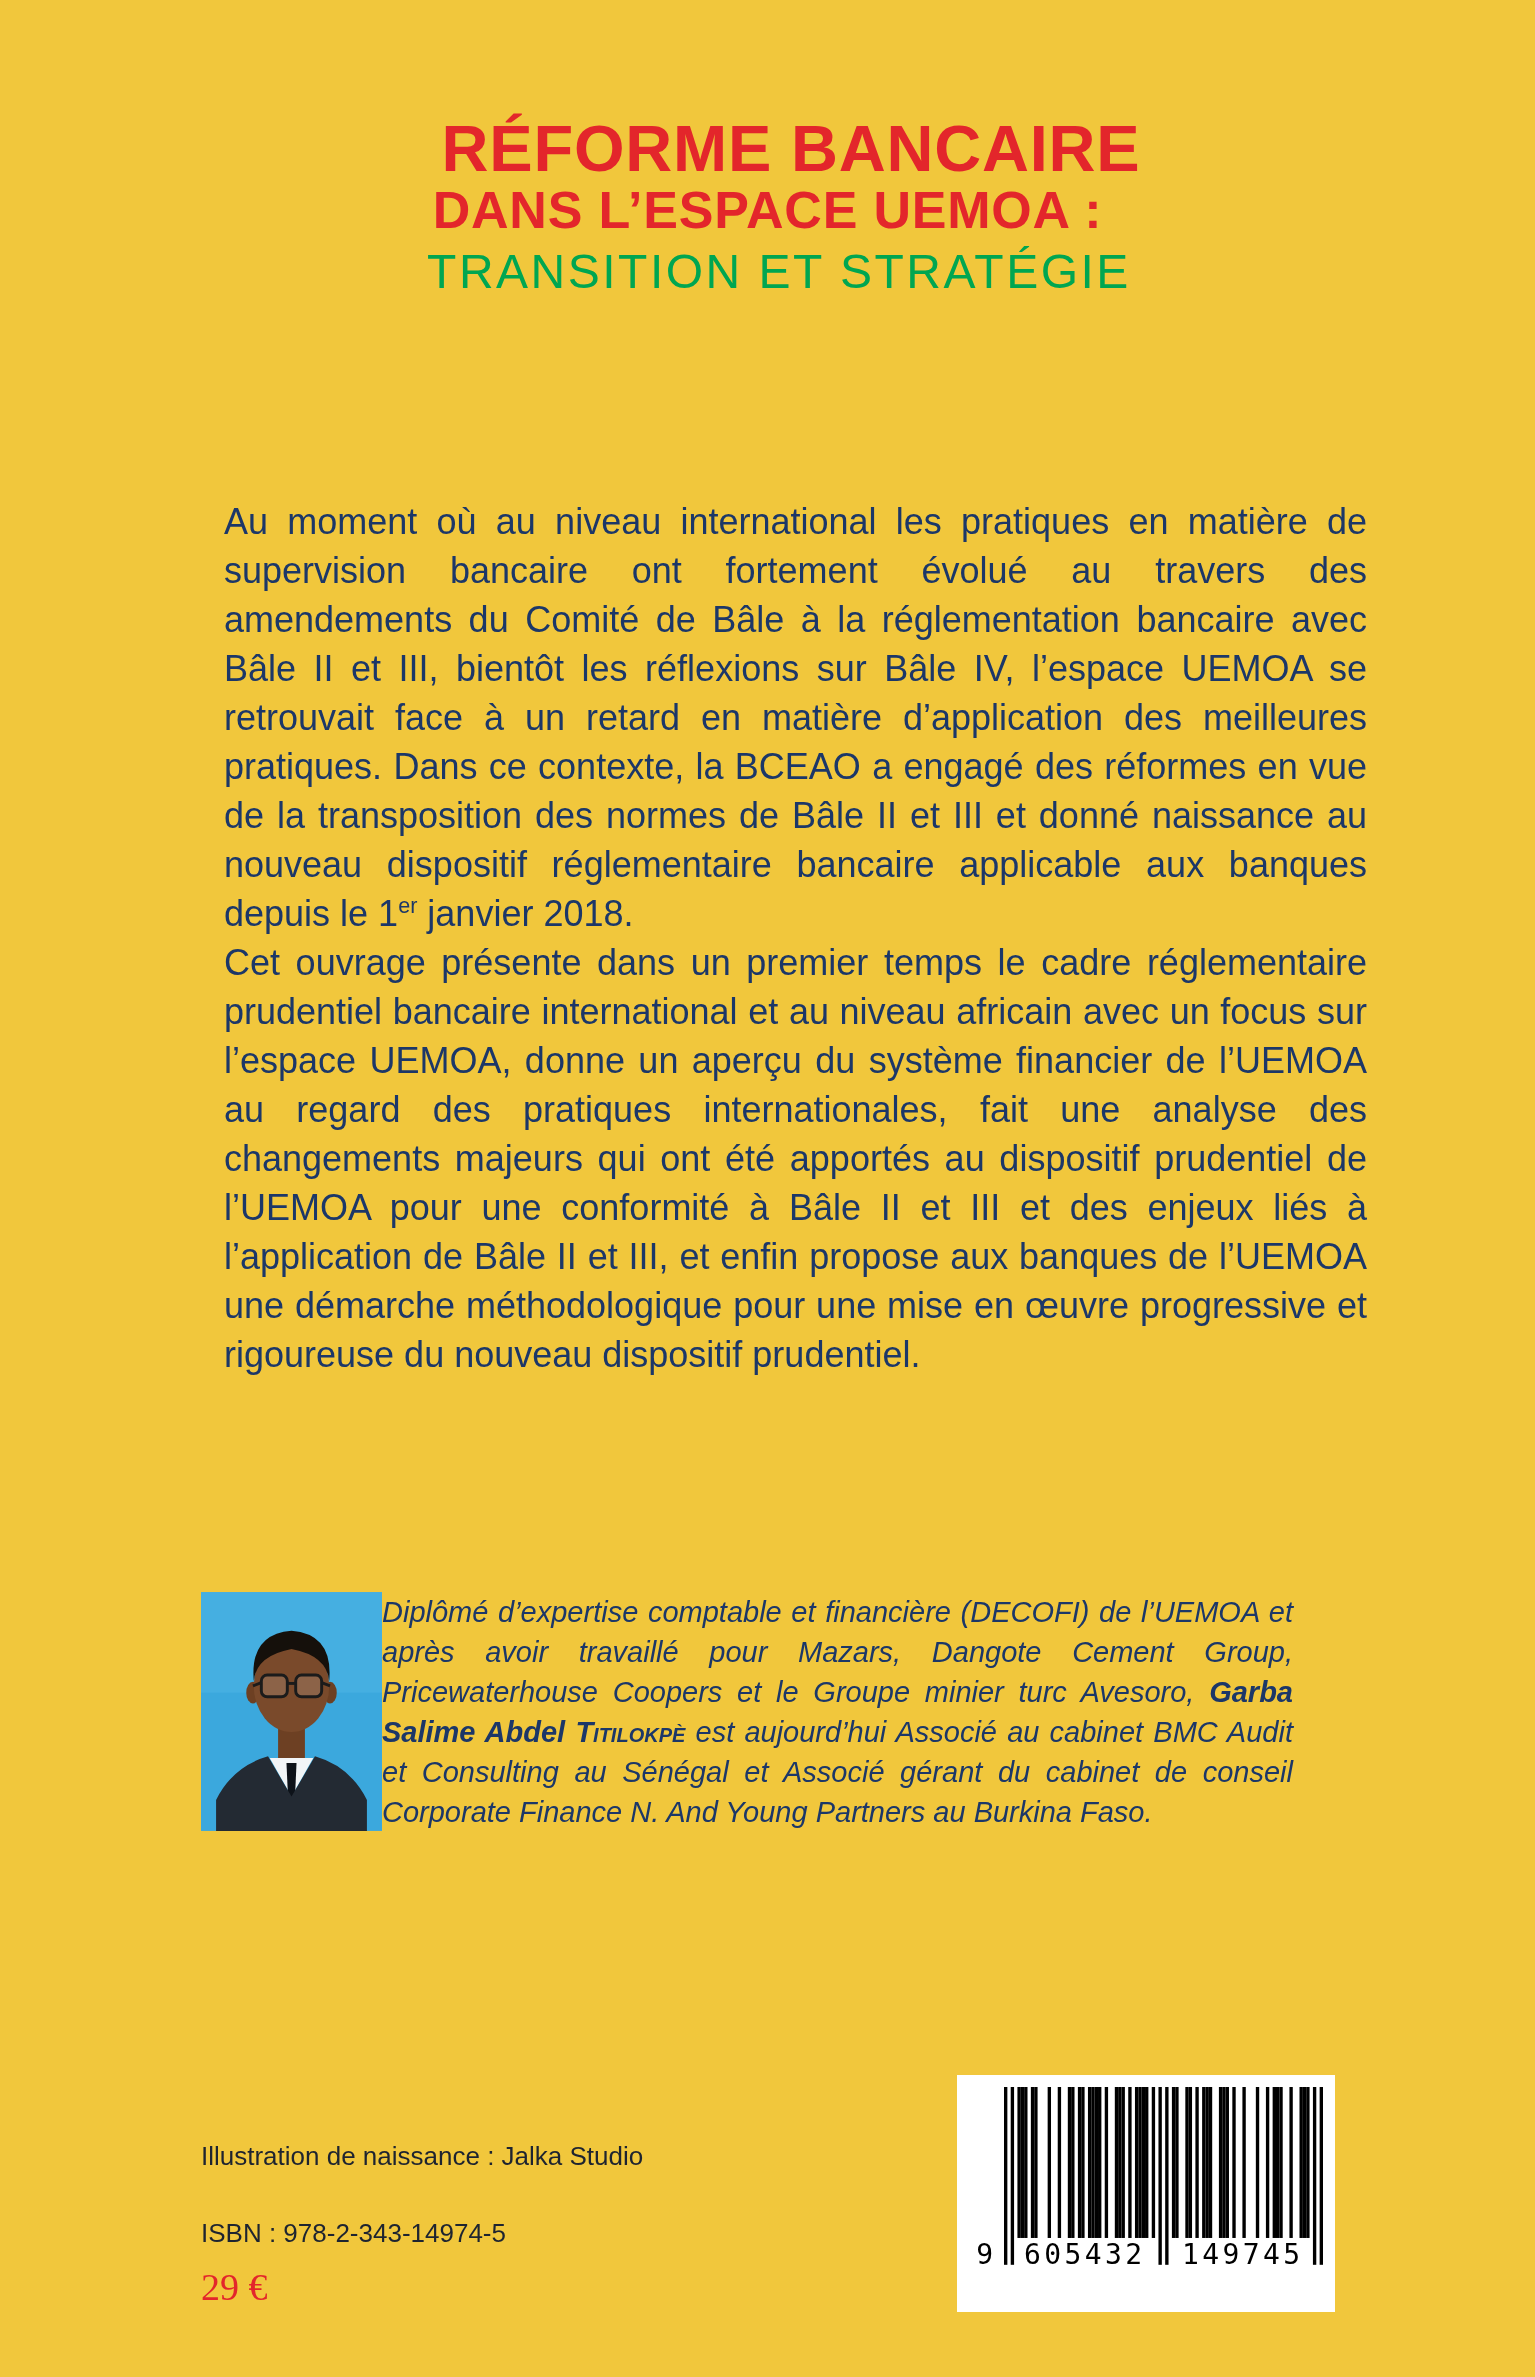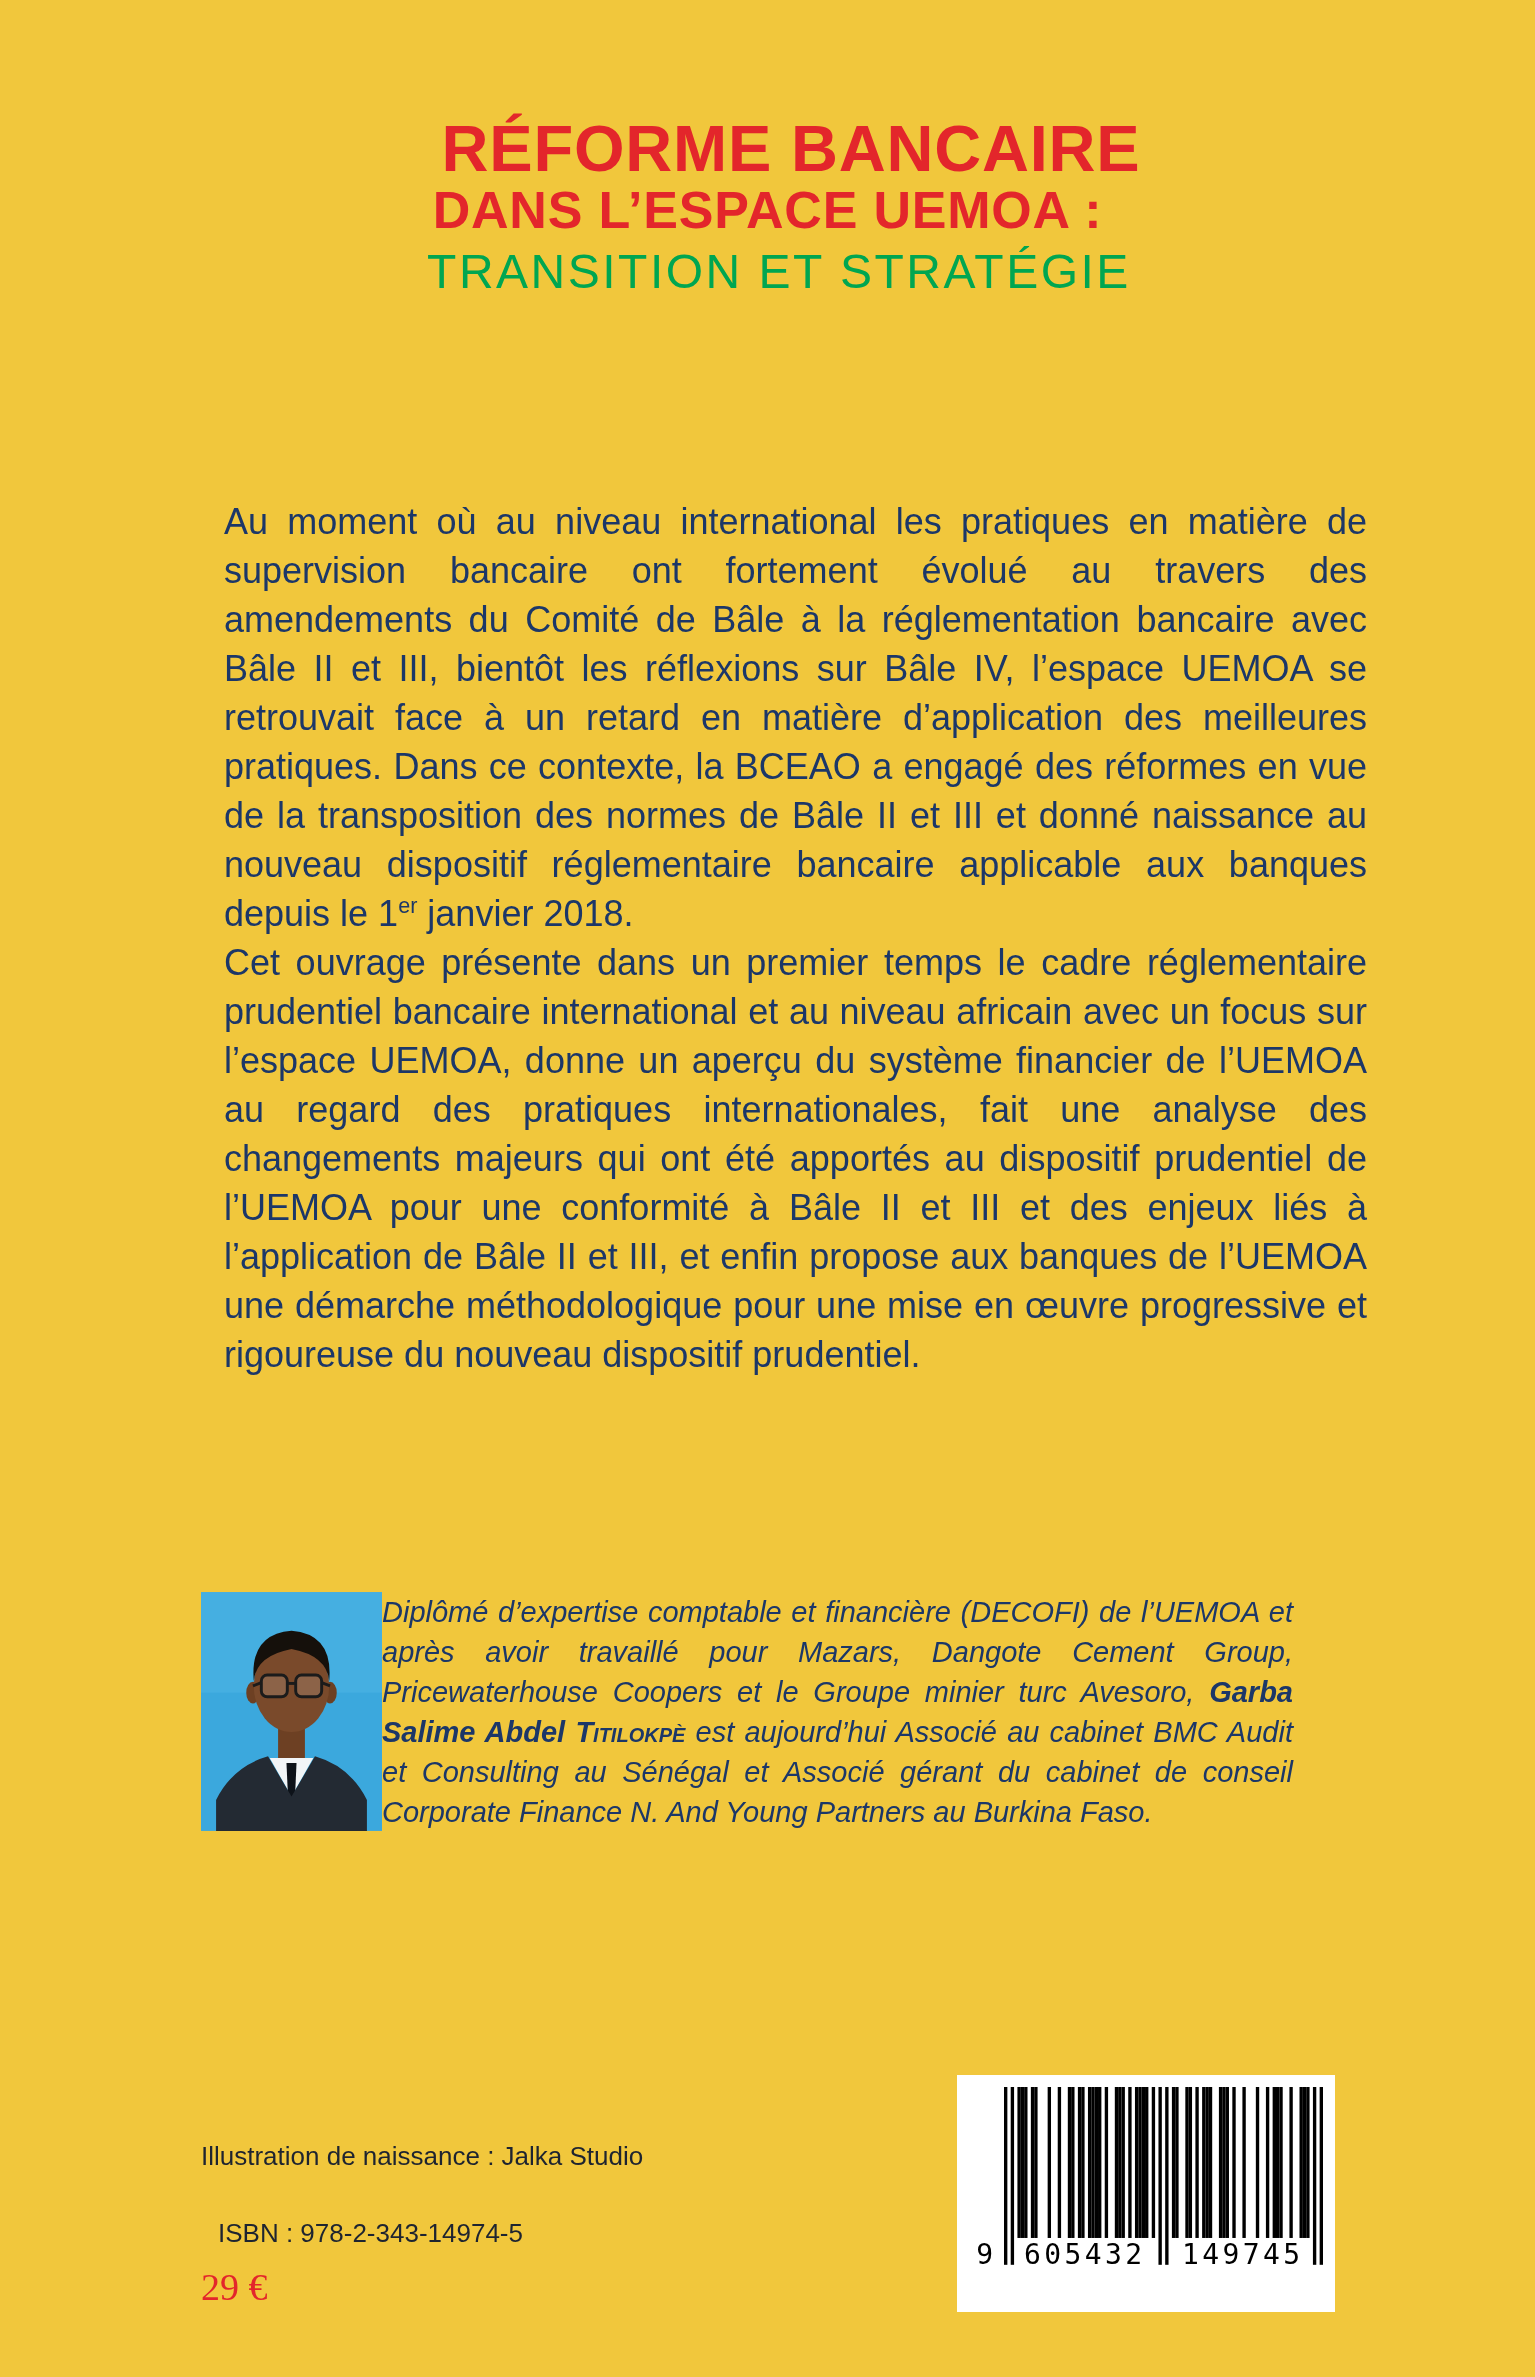--- a/index.html
+++ b/index.html
@@ -93,21 +93,21 @@
   
   .credit {
     position: absolute;
     left: 201px;
     top: 2141px;
     font-size: 26px;
     color: #1E2430;
   }
   .isbn {
     position: absolute;
-    left: 218px;
+    left: 201px;
     top: 2218px;
     font-size: 26px;
     color: #1E2430;
   }
   .price {
     position: absolute;
     left: 201px;
     top: 2265px;
     font-size: 38px;
     color: #E3262B;

